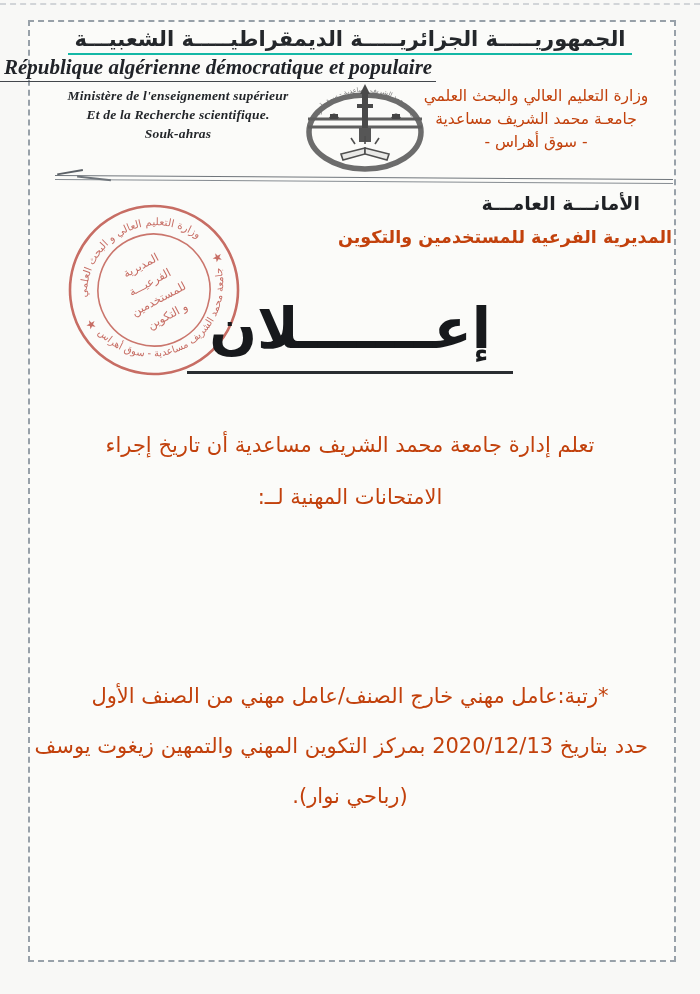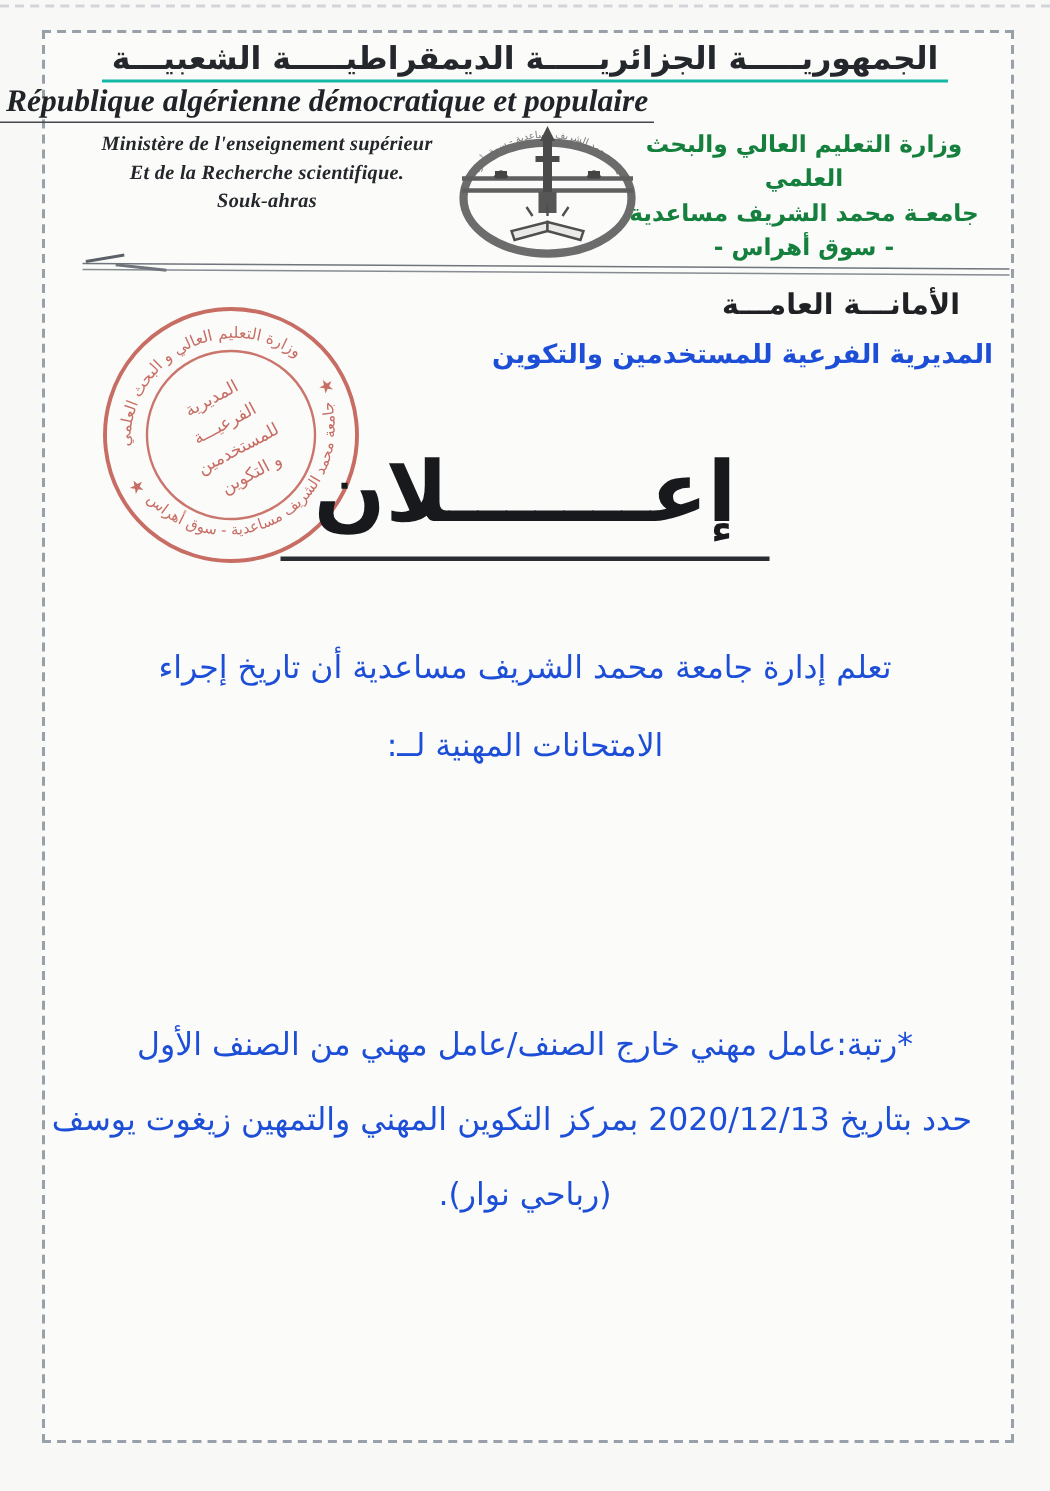--- a/index.html
+++ b/index.html
@@ -42,21 +42,21 @@
     position:absolute;top:86px;left:52px;width:252px;
     text-align:center;
     font-family:"Liberation Serif",serif;
     font-style:italic;font-weight:bold;
     font-size:13.5px;line-height:19px;color:#23262a;
     letter-spacing:.2px;
   }
   .ministry-ar{
     position:absolute;top:85px;right:38px;width:252px;
     text-align:center;direction:rtl;
-    font-size:15.5px;font-weight:bold;line-height:23px;color:#15803d;
+    font-size:15.5px;font-weight:normal;line-height:23px;color:#c2410c;
   }
   .seal-svg{position:absolute;left:299px;top:74px;}
   .divider{
     position:absolute;top:177px;left:55px;width:618px;height:6px;
     transform:rotate(.35deg);
   }
   .divider .l1{border-top:1.2px solid #6f757b;}
   .divider .l2{border-top:1.2px solid #868c92;margin-top:3px;}
   .divider .flourish{
     position:absolute;left:2px;top:-4px;width:26px;height:0;
@@ -64,43 +64,43 @@
   }
   .divider .flourish2{
     position:absolute;left:22px;top:2px;width:34px;height:0;
     border-top:2px solid #6f757b;transform:rotate(6deg);
   }
   .secretariat{
     position:absolute;top:192px;right:60px;
     direction:rtl;font-size:19px;font-weight:bold;color:#1f2125;
   }
   .directorate{
-    position:absolute;top:227px;right:38px;
-    direction:rtl;font-size:17.5px;font-weight:bold;color:#1d4ed8;
+    position:absolute;top:227px;right:28px;
+    direction:rtl;font-size:17.5px;font-weight:bold;color:#c2410c;
   }
   .stamp-svg{
     position:absolute;left:60px;top:196px;
     transform:rotate(-28deg);
     opacity:.88;
   }
   .announce-title{
     position:absolute;top:296px;left:0;right:0;
     text-align:center;direction:rtl;
   }
   .announce-title span{
     display:inline-block;
     font-size:56px;font-weight:bold;color:#17191c;
     border-bottom:3px solid #2a2d31;
     padding:0 22px 10px;
     letter-spacing:1px;
   }
   .body-par{
     position:absolute;left:52px;right:52px;
     direction:rtl;text-align:center;
-    font-size:21px;color:#1d4ed8;
+    font-size:21px;color:#c2410c;
     white-space:nowrap;
   }
   .body-par .line{height:52px;line-height:52px;}
   .p1{top:419px;}
   .p2{top:539px;}
   .p3{top:671px;}
   .p3 .line{height:50px;line-height:50px;}
   .stamp-text{fill:#c05a50;font-family:"DejaVu Sans",sans-serif;}
   .seal-gray{stroke:#6c6c6c;fill:none;}
 </style>

